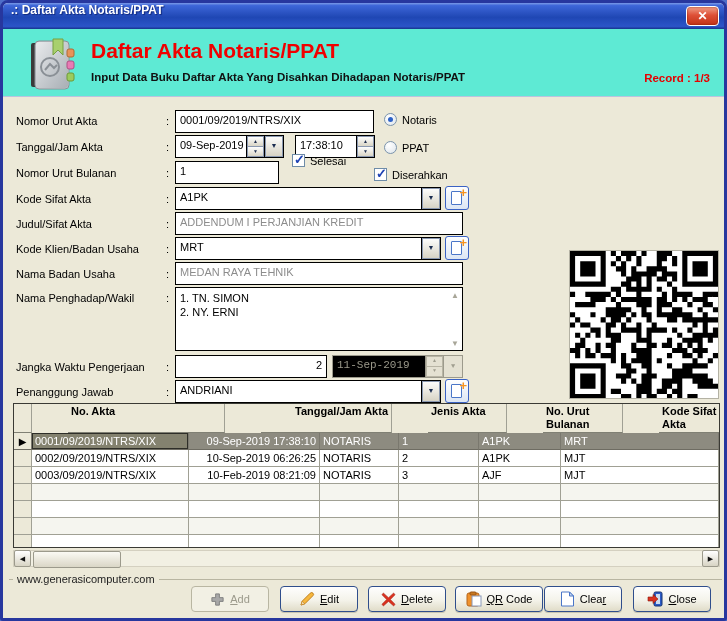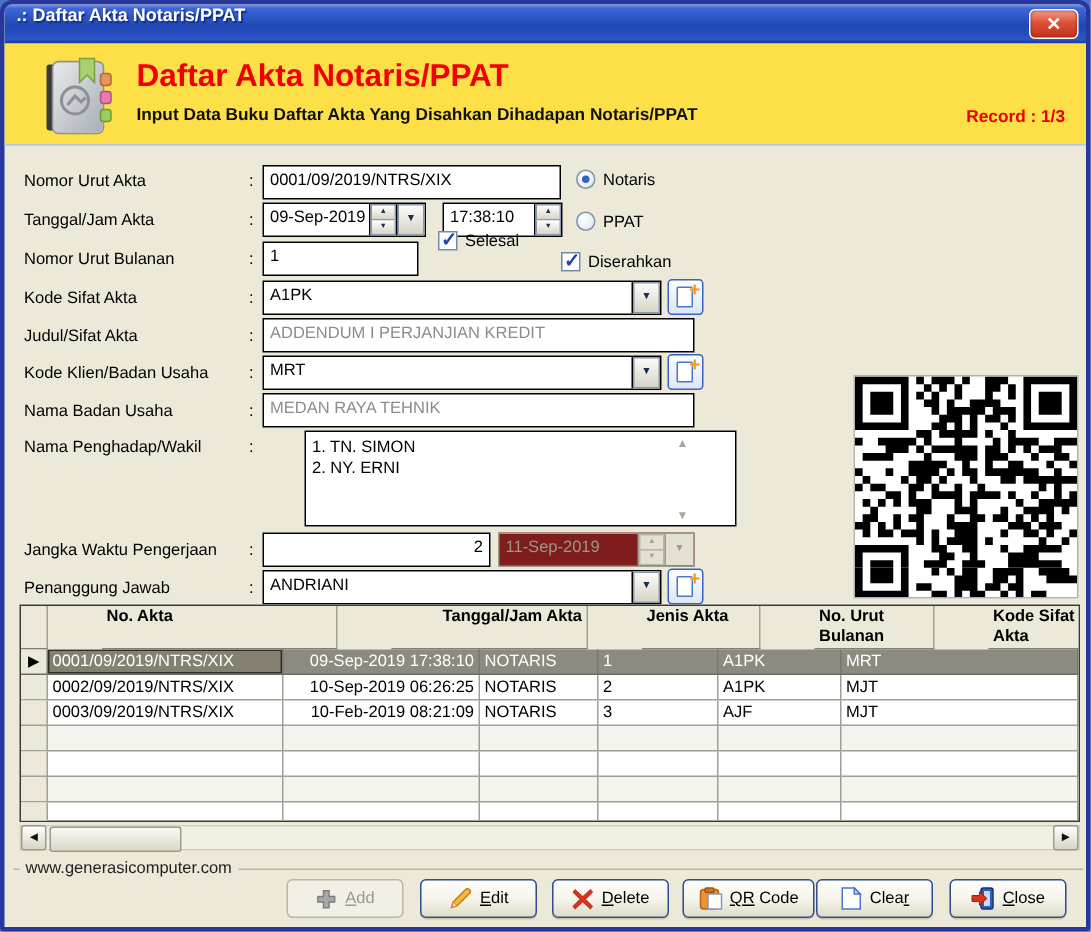--- a/index.html
+++ b/index.html
@@ -18,21 +18,21 @@
   .titlebar-text { color:#fff; font-weight:bold; font-size:12px; text-shadow:1px 1px 1px #10287C; }
   .close-btn {
     position:absolute; right:5px; top:3px; width:33px; height:20px;
     background:linear-gradient(180deg,#F0A088 0%,#DE5037 45%,#C23318 100%);
     border:1px solid #fff; border-radius:4px;
     color:#fff; font-weight:bold; font-size:12px; line-height:18px; text-align:center;
     box-shadow:inset 0 0 2px #7E1A06; cursor:pointer;
   }
   
   .header {
-    position:absolute; left:0; top:26px; right:0; height:68px; background:#fde047;
+    position:absolute; left:0; top:26px; right:0; height:68px; background:#5eead4;
     border-bottom:1px solid #B9C4DF;
   }
   .page-title { position:absolute; left:88px; top:10px; color:#F00000; font-size:21px; font-weight:bold; }
   .page-subtitle { position:absolute; left:88px; top:42px; color:#111; font-size:11.5px; font-weight:bold; }
   .record-badge { position:absolute; right:14px; top:43px; color:#E60000; font-size:11.5px; font-weight:bold; }
   .book-icon { position:absolute; left:20px; top:6px; }
   
   .lbl { position:absolute; font-size:11px; color:#000; }
   .colon { position:absolute; left:163px; font-size:11px; color:#000; }
   .txt {
@@ -48,39 +48,39 @@
     flex:1; background:linear-gradient(180deg,#FEFEFE,#D9D5C6);
     border:1px solid #8A98B0; font-size:5px; line-height:9px; text-align:center; color:#203050;
     cursor:pointer;
   }
   .spin > div + div { border-top:none; }
   .dropbtn {
     width:19px; border-left:1px solid #000; background:linear-gradient(180deg,#FEFEFE,#D5D1C2);
     box-shadow:inset 0 0 0 1px #8A98B0;
     font-size:7px; color:#1A2C50; text-align:center; line-height:20px; cursor:pointer;
   }
-  .disabled-field { background:#7f1d1d; border-color:#9C9A8C; }
+  .disabled-field { background:#000000; border-color:#9C9A8C;font-family:Liberation Mono, monospace; }
   .disabled-field .ftext { color:#9A988A; }
   .disabled-field .spin > div, .disabled-field .dropbtn { background:#E4E1D2; color:#A09E90; box-shadow:none; border-color:#B8B5A5; }
   .disabled-field .spin, .disabled-field .dropbtn { border-left:1px solid #9C9A8C; }
   .browse {
     position:absolute; width:24px; height:24px; background:linear-gradient(180deg,#FDFEFF,#DCE6F4);
     border:1px solid #3A62C4; border-radius:3px; cursor:pointer;
   }
   .browse .page { position:absolute; left:5px; top:4px; width:11px; height:14px; background:#fff; border:1px solid #4A76C8; border-radius:1px; }
   .browse .plus { position:absolute; right:1px; top:-2px; color:#F59321; font-size:13px; font-weight:bold; text-shadow:0 0 1px #fff; }
   .radio { position:absolute; display:flex; align-items:center; gap:5px; cursor:pointer; }
   .radio .ring { width:13px; height:13px; border-radius:50%; border:1px solid #7B94AC; background:radial-gradient(circle at 35% 30%,#FFFFFF,#DDE4EA); position:relative; }
   .radio.on .ring::after { content:""; position:absolute; left:3px; top:3px; width:5px; height:5px; border-radius:50%; background:#2E63C8; }
   .radio span.rlbl { font-size:11px; }
   .chk { position:absolute; display:flex; align-items:center; gap:5px; cursor:pointer; }
   .chk .box { width:13px; height:13px; border:1px solid #6E8CA8; background:#fff; position:relative; }
   .chk.on .box::after { content:"✓"; position:absolute; left:1px; top:-3px; color:#1E42B4; font-size:13px; font-weight:bold; }
   .chk span.clbl { font-size:11px; }
-  .multiline { white-space:pre-line;margin-left:28px; }
+  .multiline { white-space:pre-line; }
   .ta-arrow { position:absolute; right:3px; color:#A8A698; font-size:8px; line-height:8px; }
   
   .qr-panel { position:absolute; left:566px; top:247px; width:150px; height:149px; background:#fff; border:1px solid #B4B2A4; }
   
   .grid { position:absolute; left:10px; top:400px; width:707px; height:145px; border:1px solid #3A3A34; background:#fff; overflow:hidden; }
   .grow { display:flex; height:17px; }
   .grow.ghead { height:29px; background:#ECE9D8; font-weight:bold;gap:36px; }
   .gcell {
     font-size:11px; padding:1px 3px; border-right:1px solid #A0A094; border-bottom:1px solid #A0A094;
     overflow:hidden; white-space:nowrap; line-height:14px;

